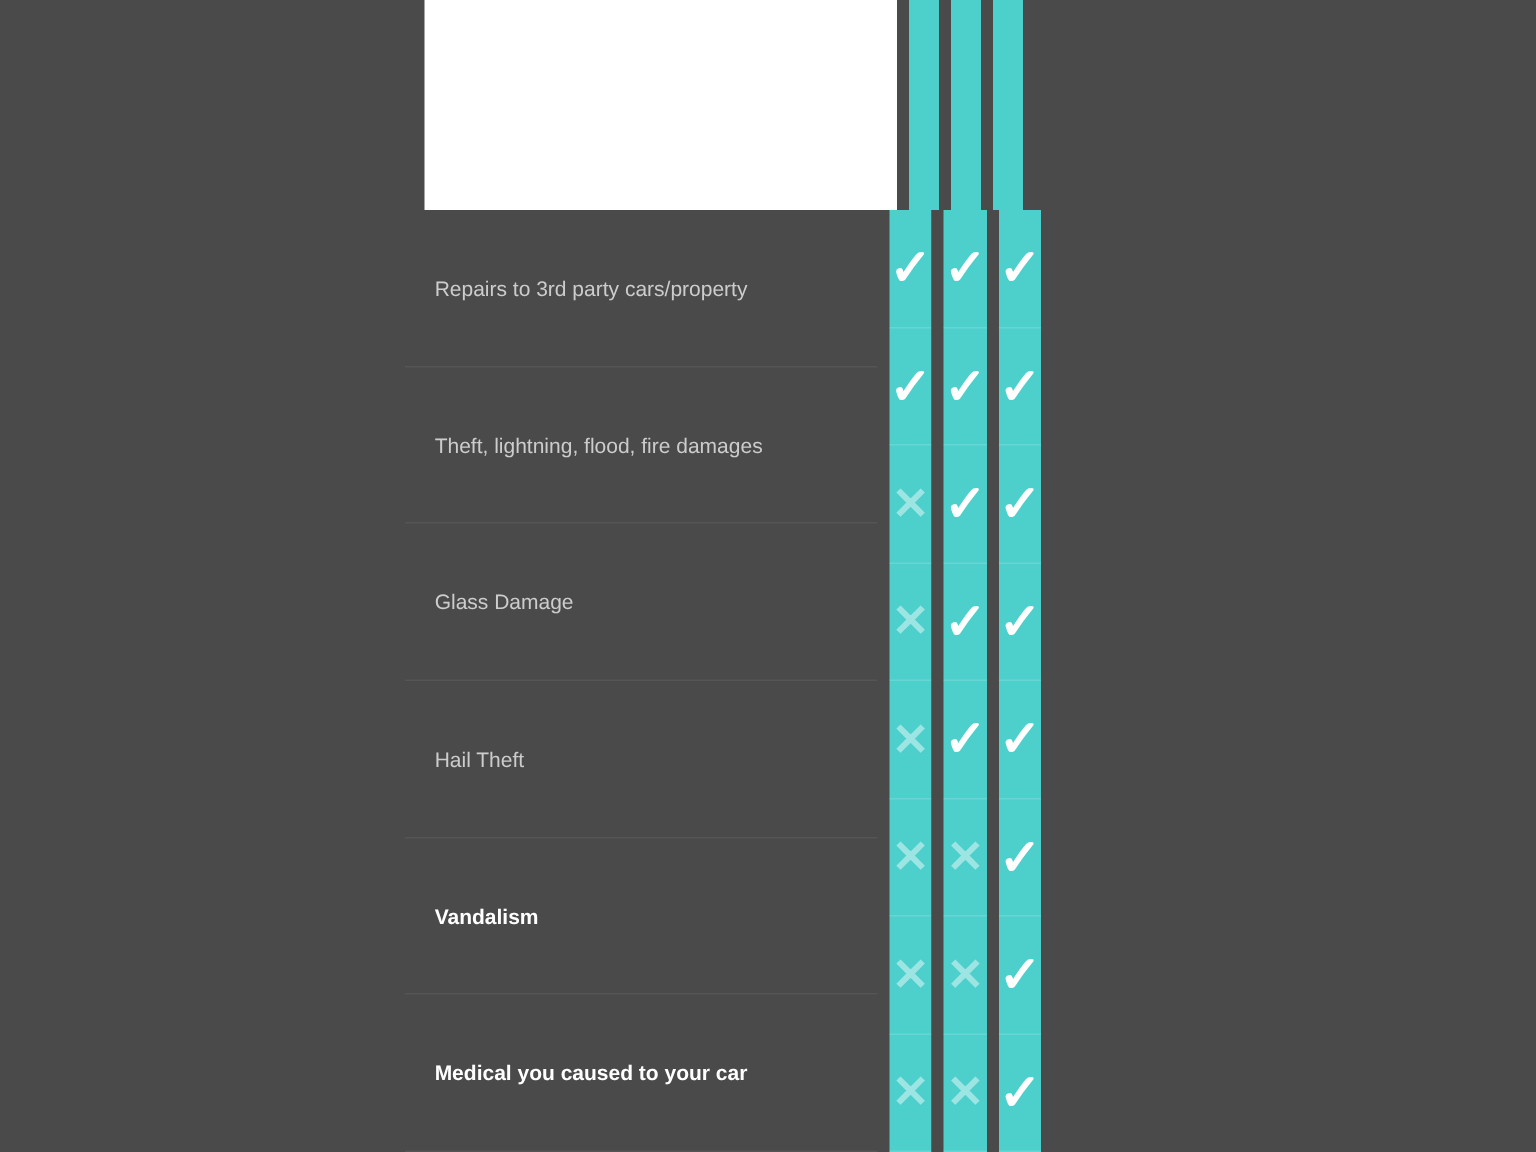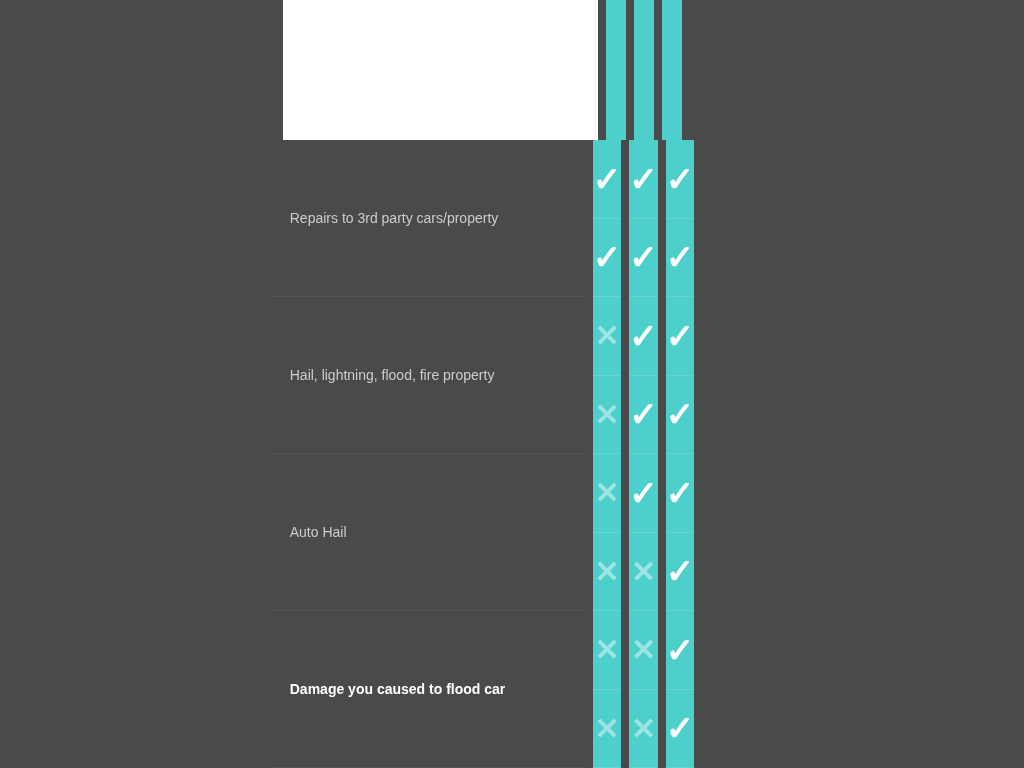--- a/index.html
+++ b/index.html
@@ -143,23 +143,25 @@
     <div class="col-separator"></div>
 
     <div class="col-header">
       <span></span>
     </div>
   </div>
 
   <div class="main-area">
     <div class="row-labels" id="row-labels">
         <div class="row-label">Repairs to 3rd party cars/property</div>
-        <div class="row-label">Hail, lightning, flood, fire property</div>
-        <div class="row-label">Auto Hail</div>
-        <div class="row-label bold-label">Damage you caused to flood car</div>
+        <div class="row-label">Theft, lightning, flood, fire damages</div>
+        <div class="row-label">Glass Damage</div>
+        <div class="row-label">Hail Theft</div>
+        <div class="row-label bold-label">Vandalism</div>
+        <div class="row-label bold-label">Medical you caused to your car</div>
       </div>
 
     <div class="col-separator"></div>
 
     <div class="col-body" id="col-0">
         <div class="col-cell">
           <span class="check">✓</span>
         </div>
         <div class="col-cell">
           <span class="check">✓</span>

